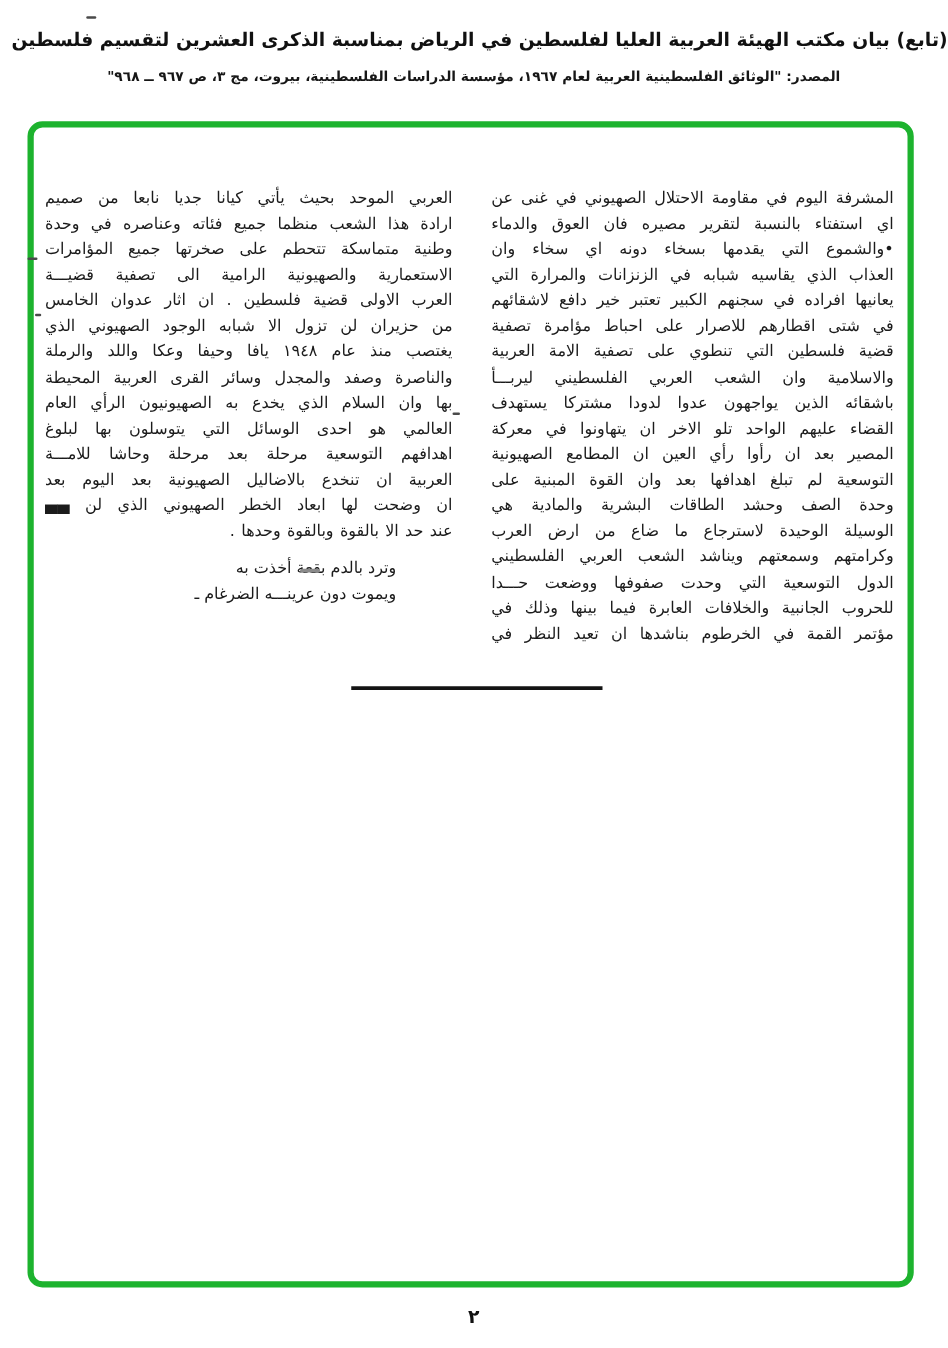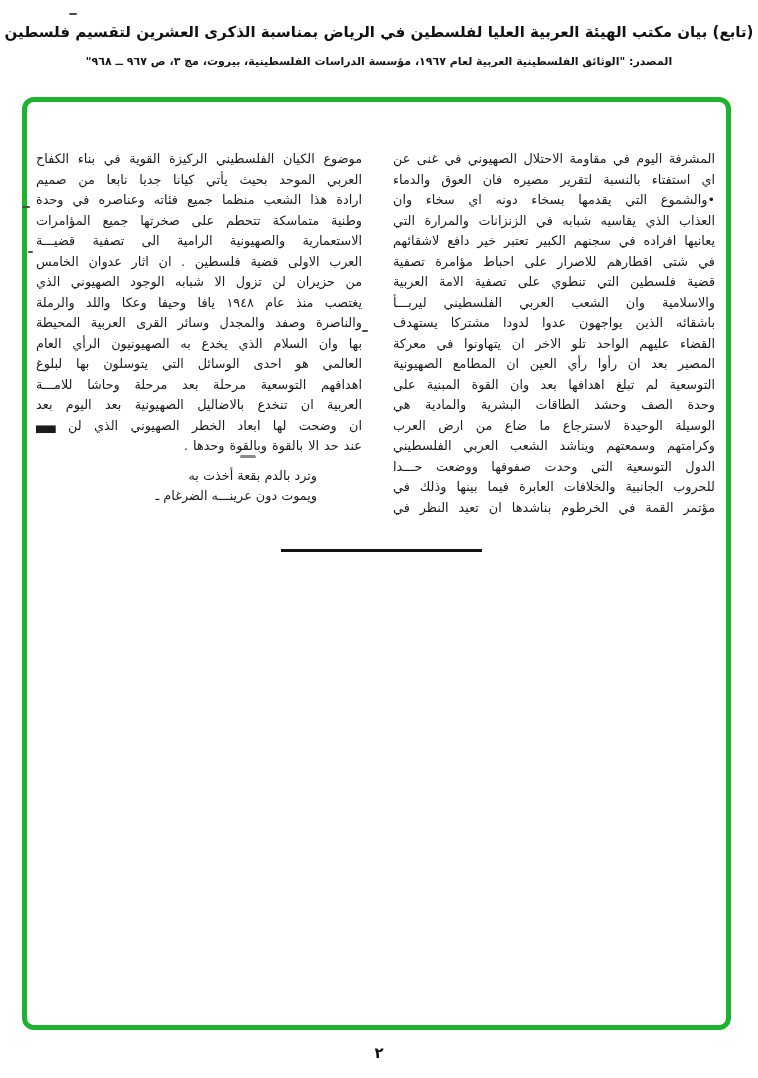--- a/index.html
+++ b/index.html
@@ -4,21 +4,21 @@
 <style>
   html,body { margin:0; padding:0; }
   body {
     width:758px; height:1078px; position:relative;
     background:#ffffff; overflow:hidden;
     font-family:"DejaVu Sans", sans-serif;
     color:#1b1b1b;
   }
   .page-title {
     position:absolute; top:23px; left:0; right:0;
-    text-align:center; direction:rtl;
+    text-align:right; direction:rtl;
     font-size:15px; font-weight:bold; letter-spacing:0.2px;
     color:#111;
   }
   .source-line {
     position:absolute; top:55px; left:0; right:0;
     text-align:center; direction:rtl;
     font-size:11px; font-weight:bold; color:#161616;
   }
   .frame {
     position:absolute; left:22px; top:97px;
@@ -85,21 +85,20 @@
     <div class="text-line">وحدة الصف وحشد الطاقات البشرية والمادية هي</div>
     <div class="text-line">الوسيلة الوحيدة لاسترجاع ما ضاع من ارض العرب</div>
     <div class="text-line">وكرامتهم وسمعتهم ويناشد الشعب العربي الفلسطيني</div>
     <div class="text-line">الدول التوسعية التي وحدت صفوفها ووضعت حـــدا</div>
     <div class="text-line">للحروب الجانبية والخلافات العابرة فيما بينها وذلك في</div>
     <div class="text-line">مؤتمر القمة في الخرطوم بناشدها ان تعيد النظر في</div>
   </div>
 
 <div class="column col-left">
   <div>
-      <div class="text-line">موضوع الكيان الفلسطيني الركيزة القوية في بناء الكفاح</div>
       <div class="text-line">العربي الموحد بحيث يأتي كيانا جديا نابعا من صميم</div>
       <div class="text-line">ارادة هذا الشعب منظما جميع فئاته وعناصره في وحدة</div>
       <div class="text-line">وطنية متماسكة تتحطم على صخرتها جميع المؤامرات</div>
       <div class="text-line">الاستعمارية والصهيونية الرامية الى تصفية قضيـــة</div>
       <div class="text-line">العرب الاولى قضية فلسطين . ان اثار عدوان الخامس</div>
       <div class="text-line">من حزيران لن تزول الا شبابه الوجود الصهيوني الذي</div>
       <div class="text-line">يغتصب منذ عام ١٩٤٨ يافا وحيفا وعكا واللد والرملة</div>
       <div class="text-line">والناصرة وصفد والمجدل وسائر القرى العربية المحيطة</div>
       <div class="text-line">بها وان السلام الذي يخدع به الصهيونيون الرأي العام</div>
       <div class="text-line">العالمي هو احدى الوسائل التي يتوسلون بها لبلوغ</div>

